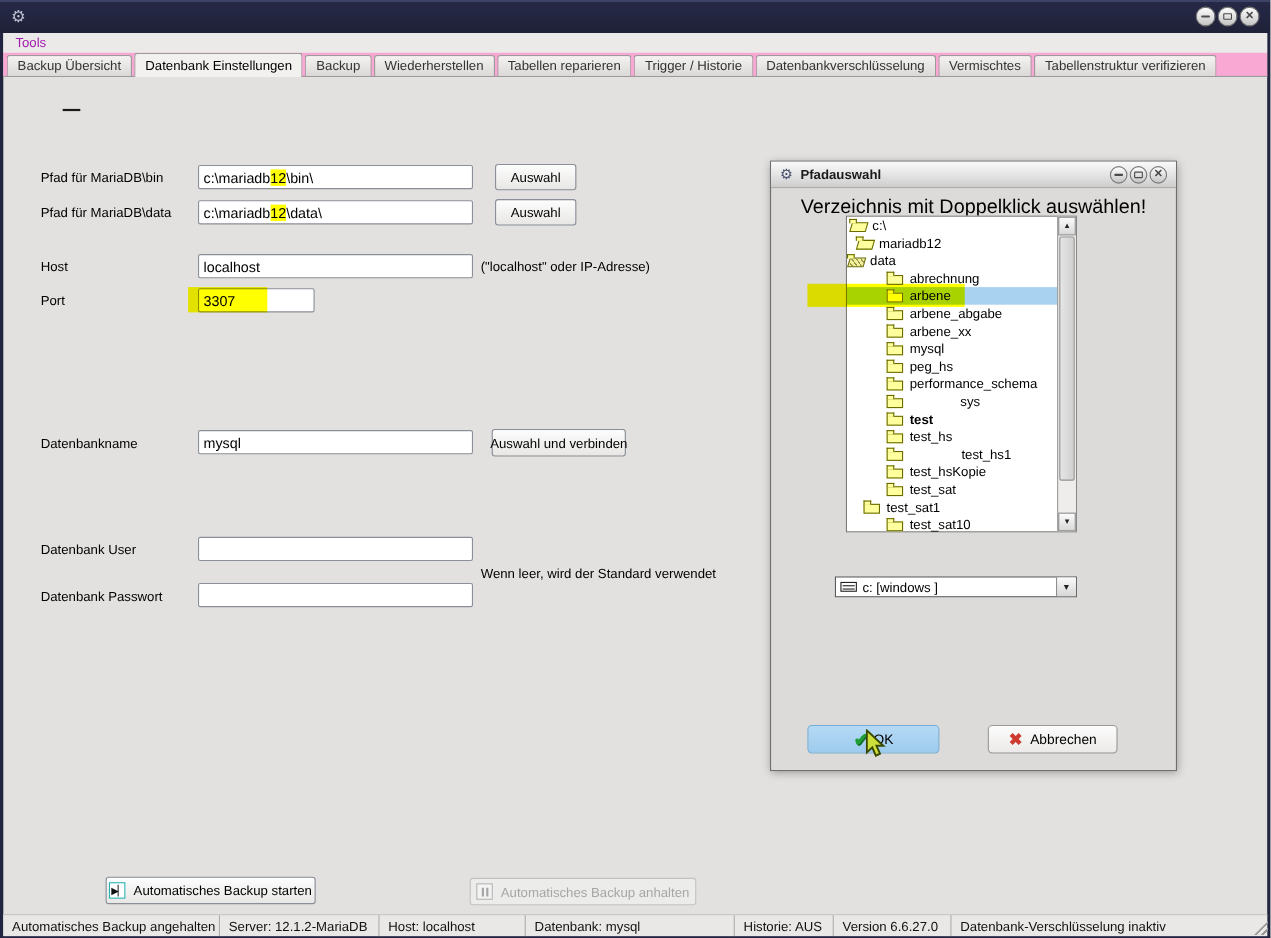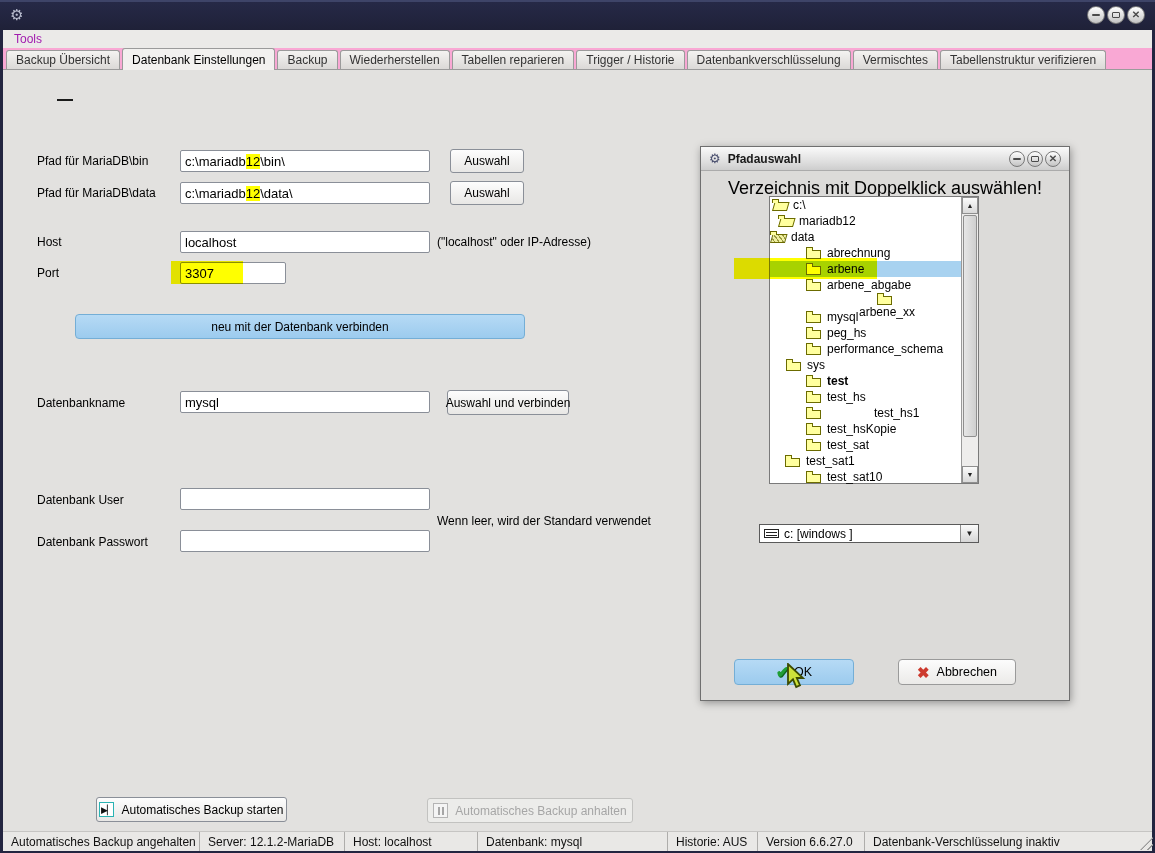--- a/index.html
+++ b/index.html
@@ -177,21 +177,20 @@
   <div class="btn" style="left:450px;top:181px;width:74px;height:24px">Auswahl</div>
 
   <div class="lbl" style="left:37px;top:235px">Host</div>
   <div class="field" style="left:180px;top:231px;width:250px;height:22px">localhost</div>
   <div class="note" style="left:437px;top:235px">("localhost" oder IP-Adresse)</div>
 
   <div class="lbl" style="left:37px;top:266px">Port</div>
   <div class="field" style="left:180px;top:262px;width:106px;height:22px">3307</div>
   <div class="marker" id="marker-port"></div>
 
-  <div class="btn blue" style="left:75px;top:314px;width:450px;height:25px">neu mit der Datenbank verbinden</div>
 
   <div class="lbl" style="left:37px;top:396px">Datenbankname</div>
   <div class="field" style="left:180px;top:391px;width:250px;height:22px">mysql</div>
   <div class="btn" style="left:447px;top:390px;width:122px;height:25px">Auswahl und verbinden</div>
 
   <div class="lbl" style="left:37px;top:493px">Datenbank User</div>
   <div class="field" style="left:180px;top:488px;width:250px;height:22px"></div>
   <div class="note" style="left:437px;top:514px">Wenn leer, wird der Standard verwendet</div>
   <div class="lbl" style="left:37px;top:535px">Datenbank Passwort</div>
   <div class="field" style="left:180px;top:530px;width:250px;height:22px"></div>
@@ -276,21 +275,21 @@
             </span>
             <span class="flabel">arbene</span>
           </div>
           <div class="frow" style="padding-left: 36px;">
             <span class="fi ">
               <span class="fb"></span>
               <span class="ft"></span>
             </span>
             <span class="flabel">arbene_abgabe</span>
           </div>
-          <div class="frow" style="padding-left: 36px; flex-direction: column;">
+          <div class="frow" style="padding-left: 36px;">
             <span class="fi ">
               <span class="fb"></span>
               <span class="ft"></span>
             </span>
             <span class="flabel">arbene_xx</span>
           </div>
           <div class="frow" style="padding-left: 36px;">
             <span class="fi ">
               <span class="fb"></span>
               <span class="ft"></span>
@@ -304,21 +303,21 @@
             </span>
             <span class="flabel">peg_hs</span>
           </div>
           <div class="frow" style="padding-left: 36px;">
             <span class="fi ">
               <span class="fb"></span>
               <span class="ft"></span>
             </span>
             <span class="flabel">performance_schema</span>
           </div>
-          <div class="frow" style="padding-left: 16px;">
+          <div class="frow" style="padding-left: 36px; gap: 46px;">
             <span class="fi ">
               <span class="fb"></span>
               <span class="ft"></span>
             </span>
             <span class="flabel">sys</span>
           </div>
           <div class="frow" style="padding-left: 36px; font-weight: bold;">
             <span class="fi ">
               <span class="fb"></span>
               <span class="ft"></span>

